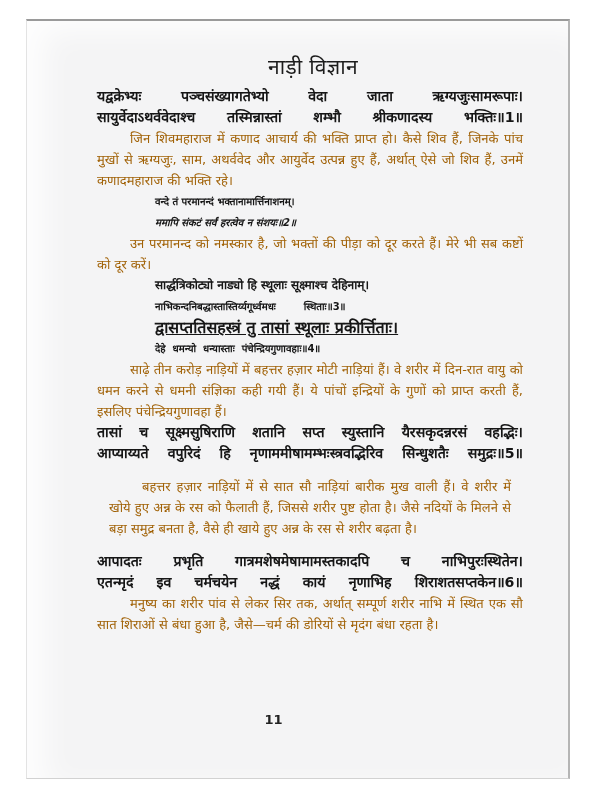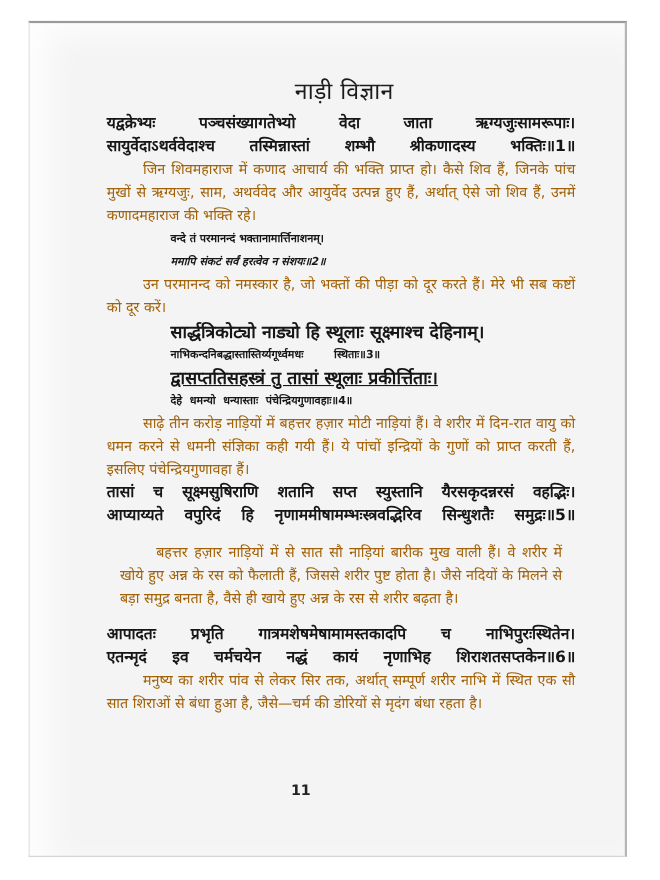--- a/index.html
+++ b/index.html
@@ -16,21 +16,21 @@
     background:#f4f4f5;
     border-top:2px solid #9a9a9a;
     border-right:2px solid #b5b5b5;
     border-left:1px solid #e3e3e3;
     border-bottom:1px solid #d2d2d2;
     box-shadow: inset 18px 10px 30px rgba(255,255,255,0.85);
     box-sizing:border-box;
   }
   .content {
     position:absolute;
-    left:97px; top:68px;
+    left:97px; top:52px;
     width:426px;
     color:#1c1c1c;
   }
   .title {
     text-align:center;
     font-size:21px;
     font-weight:normal;
     line-height:30px;
     margin:0 0 4px 0;
     padding-left:6px;
@@ -77,21 +77,21 @@
   </div>
   <p class="prose" style="margin:0">जिन शिवमहाराज में कणाद आचार्य की भक्ति प्राप्त हो। कैसे शिव हैं, जिनके पांच मुखों से ऋग्यजुः, साम, अथर्ववेद और आयुर्वेद उत्पन्न हुए हैं, अर्थात् ऐसे जो शिव हैं, उनमें कणादमहाराज की भक्ति रहे।</p>
 
   <div class="verse centered">
     <span class="vl" style="font-size: 10px;">वन्दे तं परमानन्दं भक्तानामार्त्तिनाशनम्।</span>
     <span class="vl" style="font-size: 10px; font-style: italic;">ममापि संकटं सर्वं हरत्वेव न संशयः॥2॥</span>
   </div>
   <p class="prose" style="margin:0">उन परमानन्द को नमस्कार है, जो भक्तों की पीड़ा को दूर करते हैं। मेरे भी सब कष्टों को दूर करें।</p>
 
   <div class="verse centered">
-    <span class="vl" style="font-size: 16px;">सार्द्धत्रिकोट्यो नाड्यो हि स्थूलाः सूक्ष्माश्च देहिनाम्।</span>
+    <span class="vl" style="font-size: 12px;">सार्द्धत्रिकोट्यो नाड्यो हि स्थूलाः सूक्ष्माश्च देहिनाम्।</span>
     <span class="vl" style="white-space: pre; font-size: 10px;">नाभिकन्दनिबद्धास्तास्तिर्य्यगूर्ध्वमधः        स्थिताः॥3॥</span>
   </div>
 
   <div class="verse centered">
     <span class="vl" style="font-size: 16px; text-decoration: underline;">द्वासप्ततिसहस्त्रं तु तासां स्थूलाः प्रकीर्त्तिताः।</span>
     <span class="vl" style="white-space: pre; font-size: 10px;">देहे  धमन्यो  धन्यास्ताः  पंचेन्द्रियगुणावहाः॥4॥</span>
   </div>
   <p class="prose" style="margin:0">साढ़े तीन करोड़ नाड़ियों में बहत्तर हज़ार मोटी नाड़ियां हैं। वे शरीर में दिन-रात वायु को धमन करने से धमनी संज्ञिका कही गयी हैं। ये पांचों इन्द्रियों के गुणों को प्राप्त करती हैं, इसलिए पंचेन्द्रियगुणावहा हैं।</p>
 
   <div class="verse full">

